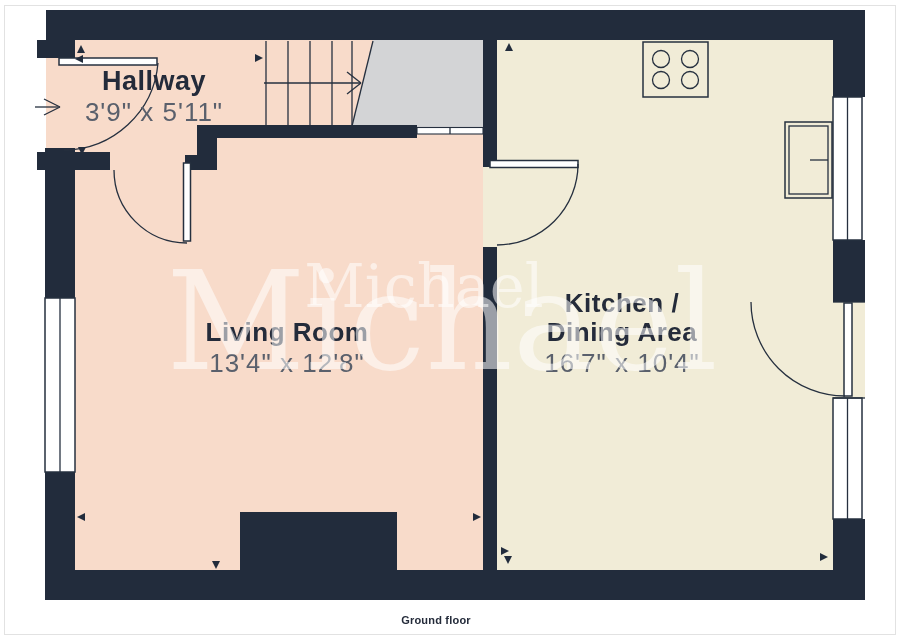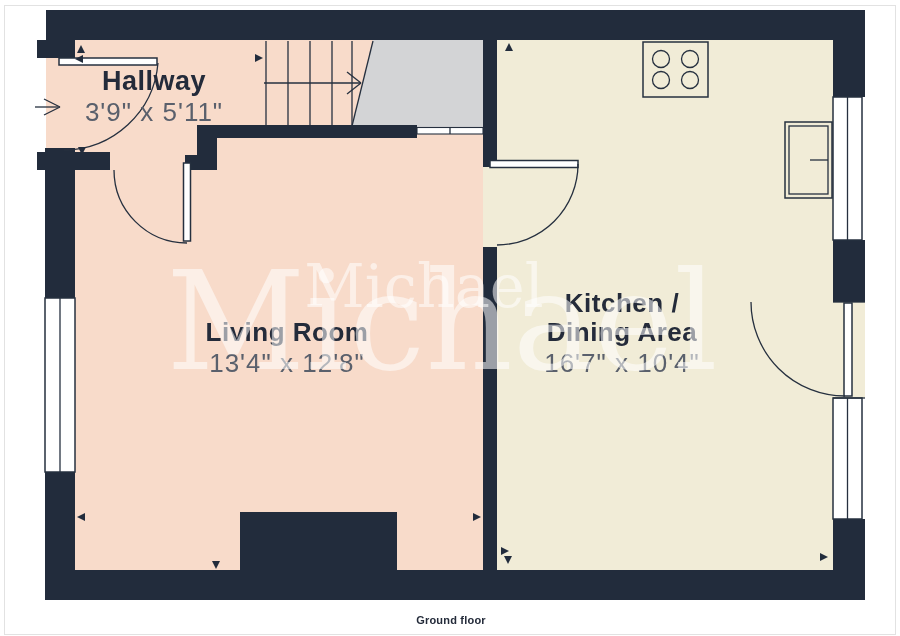--- a/index.html
+++ b/index.html
@@ -19,21 +19,21 @@
   .room-label{position:absolute;z-index:2;transform:translate(-50%,-50%);
               text-align:center;white-space:nowrap;}
   .rname{font-weight:700;font-size:27px;color:var(--label-name);line-height:29px;letter-spacing:.5px;}
   .rdims{font-weight:400;font-size:26px;color:var(--label-dims);line-height:32px;letter-spacing:1px;}
   .living .rname,.kitchen .rname{font-size:26px;}
   .watermark{position:absolute;left:0;top:0;z-index:3;pointer-events:none;}
   .wm{position:absolute;transform:translate(-50%,-50%);font-family:"DejaVu Serif",serif;
       color:var(--watermark);white-space:nowrap;}
   .wm1{left:424px;top:286px;font-size:59px;}
   .wm2{left:442px;top:322px;font-size:136px;}
-  .caption{position:absolute;z-index:2;left:451px;top:620px;transform:translate(-50%,-50%);
+  .caption{position:absolute;z-index:2;left:436px;top:620px;transform:translate(-50%,-50%);
            font-size:11px;font-weight:700;color:var(--label-name);letter-spacing:.2px;}
 </style>
 </head>
 <body>
 
 <div class="page">
   <div class="page-border"></div>
 
   <svg class="plan" width="900" height="636" viewBox="0 0 900 636">
 

